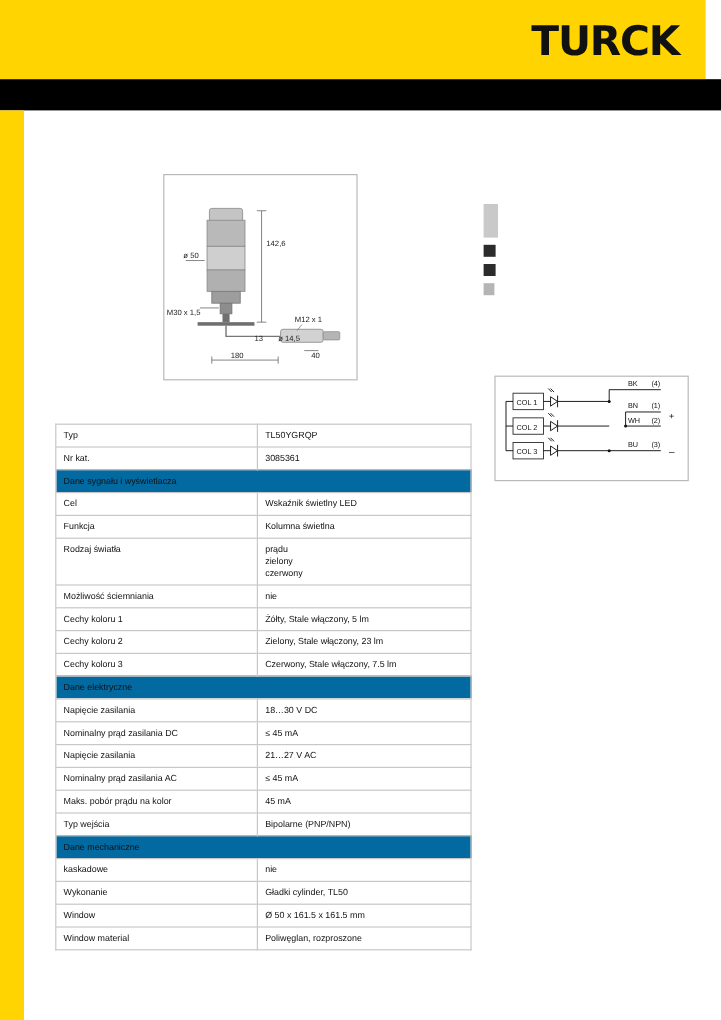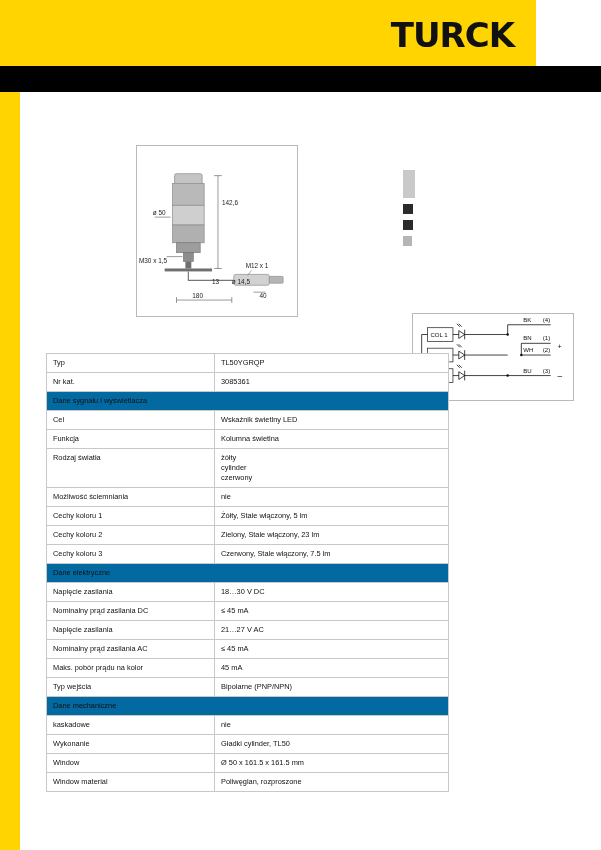--- a/index.html
+++ b/index.html
@@ -9,21 +9,21 @@
     height: 850px;
     background: #ffffff;
     font-family: "Liberation Sans", sans-serif;
     position: relative;
     overflow: hidden;
   }
   
   .header-bar {
     position: absolute;
     left: 0; top: 0;
-    width: 536px;
+    width: 588px;
     height: 66px;
     background: #FFD400;
   }
   .brand {
     position: absolute;
     right: 22px;
     top: 18px;
     font-family: "DejaVu Sans", sans-serif;
     font-weight: bold;
     font-size: 34px;
@@ -80,21 +80,21 @@
     width: 162px;
     height: 88px;
     border: 1px solid #b9b9b9;
     background: #fff;
   }
   
   .spec-table {
     position: absolute;
     left: 46px;
     top: 353px;
-    width: 403px;
+    width: 347px;
     border-collapse: collapse;
     font-size: 7.4px;
     color: #111;
   }
   .spec-table td {
     border: 1px solid #c8c8c8;
     padding: 4px 6px;
     vertical-align: top;
     line-height: 1.35;
   }
@@ -242,22 +242,22 @@
         <td class="k">Cel</td>
         <td>Wskaźnik świetlny LED</td>
       </tr>
       <tr class="normal">
         <td class="k">Funkcja</td>
         <td>Kolumna świetlna</td>
       </tr>
       <tr class="normal">
         <td class="k">Rodzaj światła</td>
         <td class="multi">
-          <span>żółty</span>
-          <span>cylinder</span>
+          <span>prądu</span>
+          <span>zielony</span>
           <span>czerwony</span>
         </td>
       </tr>
       <tr class="normal">
         <td class="k">Możliwość ściemniania</td>
         <td>nie</td>
       </tr>
       <tr class="normal">
         <td class="k">Cechy koloru 1</td>
         <td>Żółty, Stale włączony, 5  lm</td>

